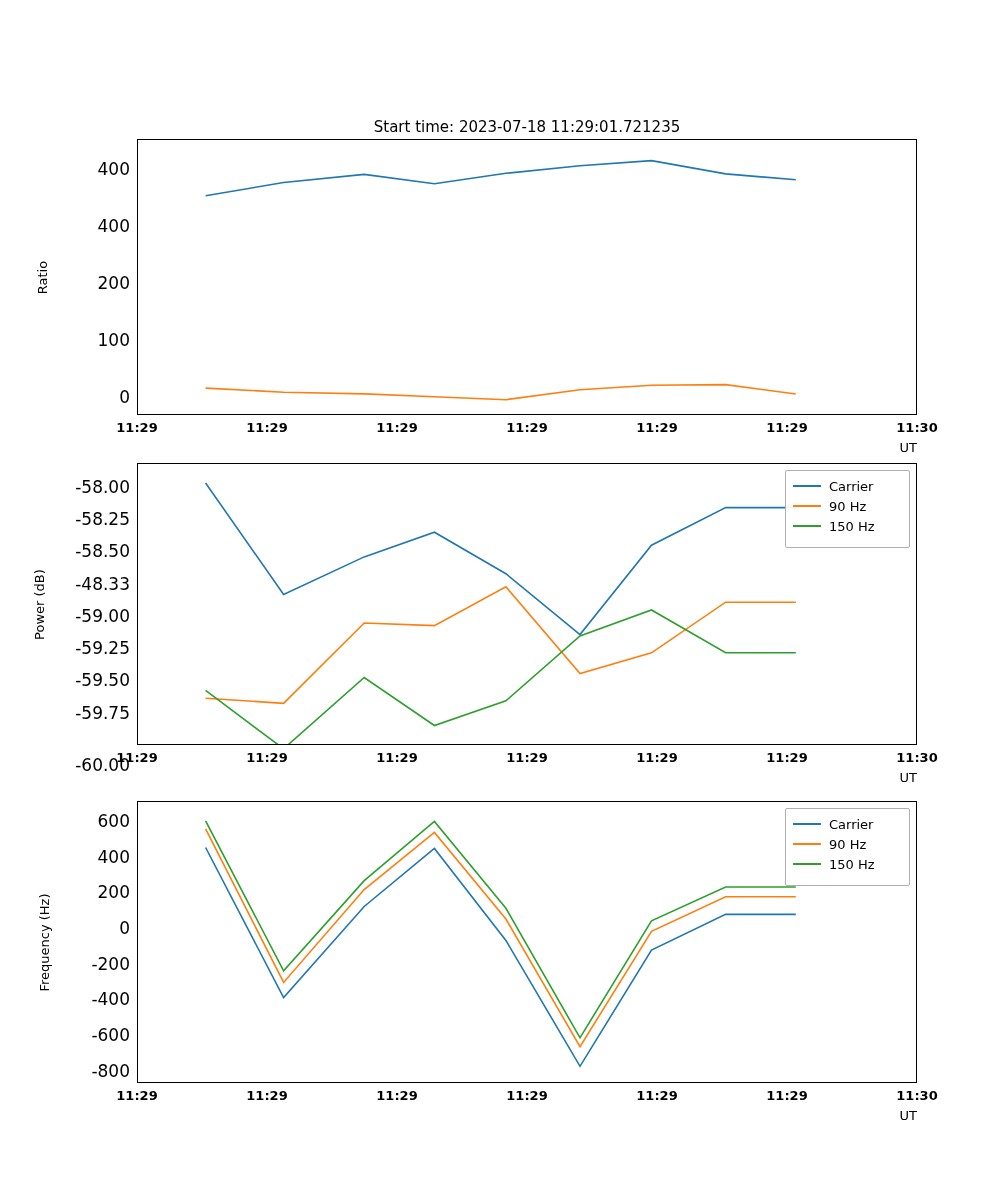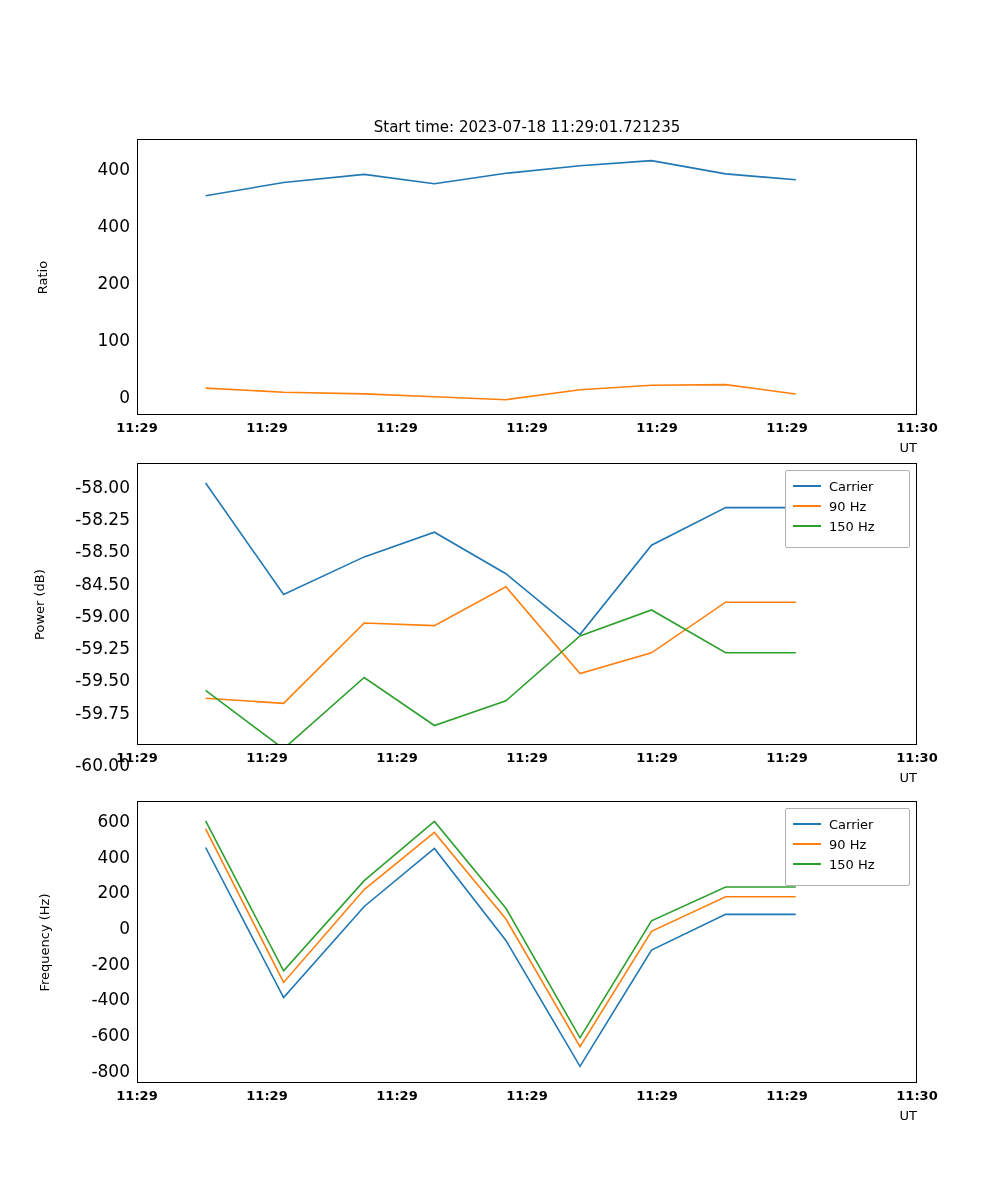--- a/index.html
+++ b/index.html
@@ -161,21 +161,21 @@
           <span class="legend-text">150 Hz</span>
         </div>
       </div>
     </div>
 
     <div class="tick-label-y" style="left:48px; top:290px; width:70px;margin-top:20px;">-60.00</div>
     <div class="tick-label-y" style="left:48px; top:257.7px; width:70px;">-59.75</div>
     <div class="tick-label-y" style="left:48px; top:225.4px; width:70px;">-59.50</div>
     <div class="tick-label-y" style="left:48px; top:193.1px; width:70px;">-59.25</div>
     <div class="tick-label-y" style="left:48px; top:160.8px; width:70px;">-59.00</div>
-    <div class="tick-label-y" style="left:48px; top:128.5px; width:70px;">-84.50</div>
+    <div class="tick-label-y" style="left:48px; top:128.5px; width:70px;">-48.33</div>
     <div class="tick-label-y" style="left:48px; top:96.2px; width:70px;">-58.50</div>
     <div class="tick-label-y" style="left:48px; top:63.9px; width:70px;">-58.25</div>
     <div class="tick-label-y" style="left:48px; top:31.6px; width:70px;">-58.00</div>
 
     <div class="tick-label-x" style="left:125px; top:295px; width:70px;">11:29</div>
     <div class="tick-label-x" style="left:255px; top:295px; width:70px;">11:29</div>
     <div class="tick-label-x" style="left:385px; top:295px; width:70px;">11:29</div>
     <div class="tick-label-x" style="left:515px; top:295px; width:70px;">11:29</div>
     <div class="tick-label-x" style="left:645px; top:295px; width:70px;">11:29</div>
     <div class="tick-label-x" style="left:775px; top:295px; width:70px;">11:29</div>

